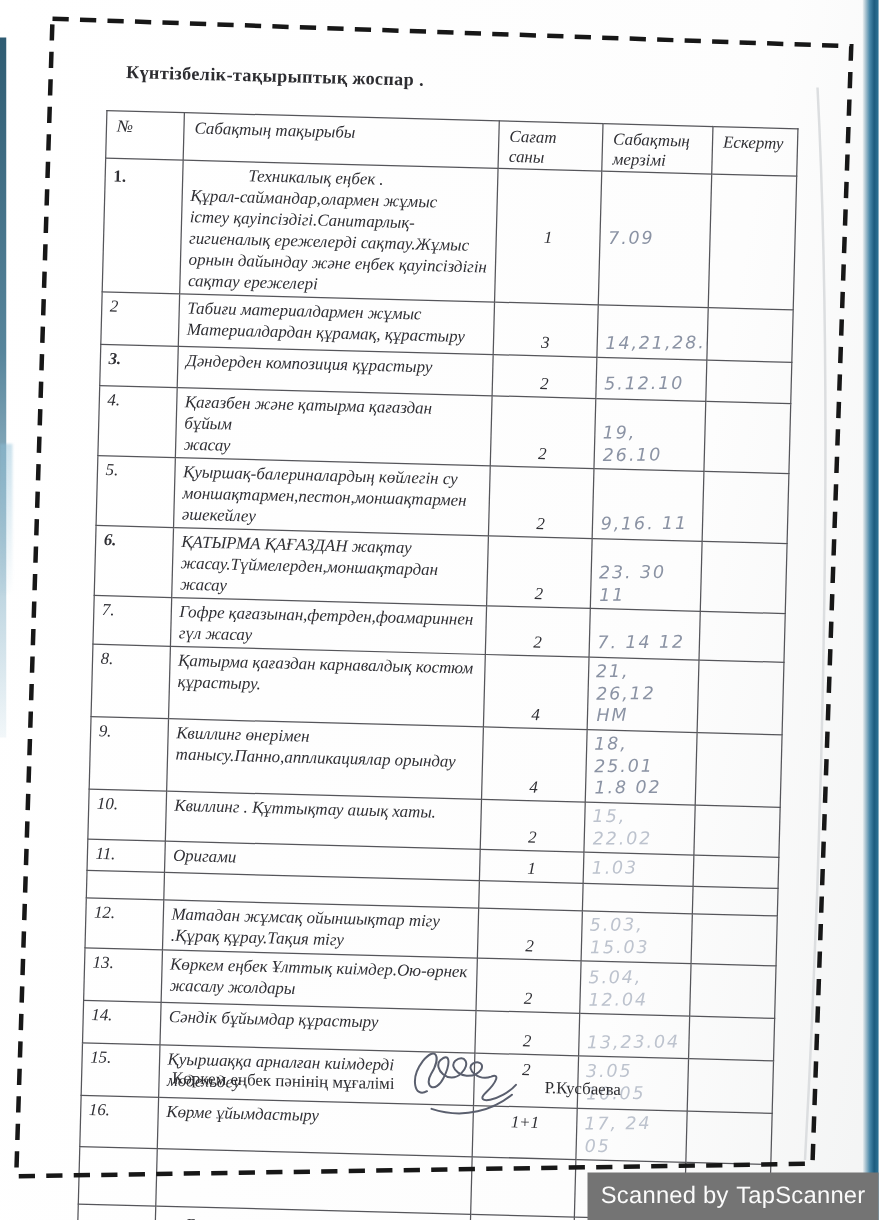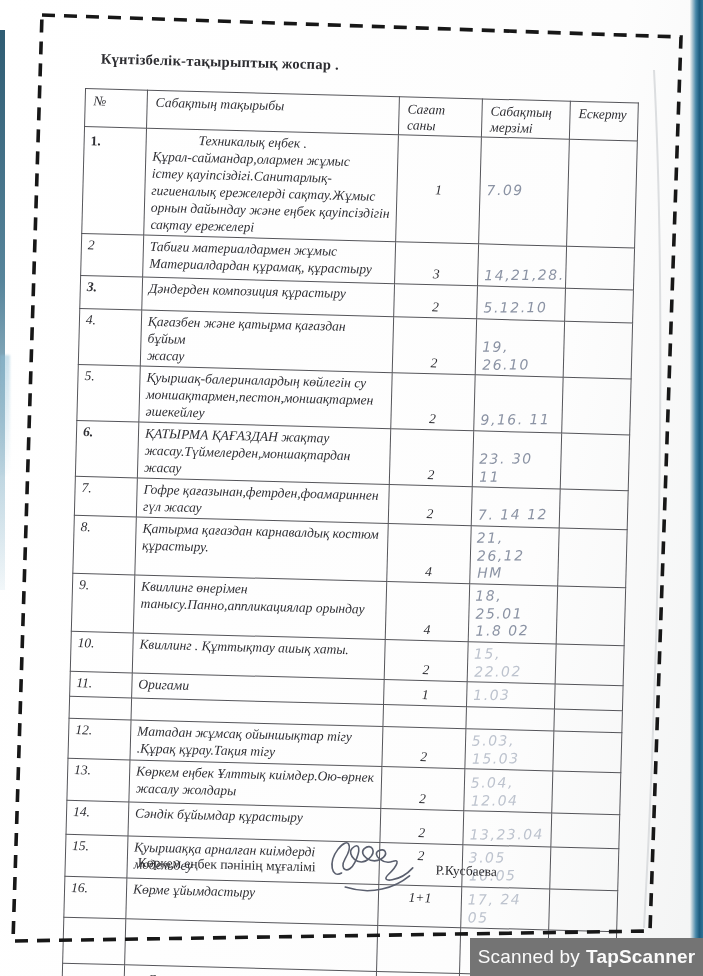--- a/index.html
+++ b/index.html
@@ -22,21 +22,21 @@
     background:linear-gradient(120deg,rgba(140,190,214,.5),rgba(140,190,214,0));
     filter:blur(1px);
   }
   .crop-overlay{position:absolute;left:0;top:0;z-index:4;pointer-events:none;}
   .scanner-bar{
     position:absolute;left:470px;right:0;top:938px;bottom:0;z-index:5;
     background:#747474;color:#fbfbfb;
     display:flex;align-items:center;justify-content:center;
     font-family:"Liberation Sans",sans-serif;font-size:19px;letter-spacing:.2px;text-align:center;
   }
-  .scanner-bar .brand{font-weight:bold;margin-left:6px;}
+  .scanner-bar .brand{font-weight:normal;margin-left:6px;}
   
   .paper-content{position:absolute;inset:0;z-index:2;transform:rotate(1.5deg);transform-origin:85px 90px;}
   .doc-title{position:absolute;left:100px;top:50px;font-size:14.5px;font-weight:600;color:#2d2d31;letter-spacing:.3px;}
   table.plan{
     position:absolute;left:85px;top:88px;width:553px;
     border-collapse:collapse;table-layout:fixed;
   }
   table.plan th,table.plan td{border:1px solid #55555a;}
   table.plan th{
     font-style:italic;font-weight:normal;text-align:left;font-size:13.5px;

